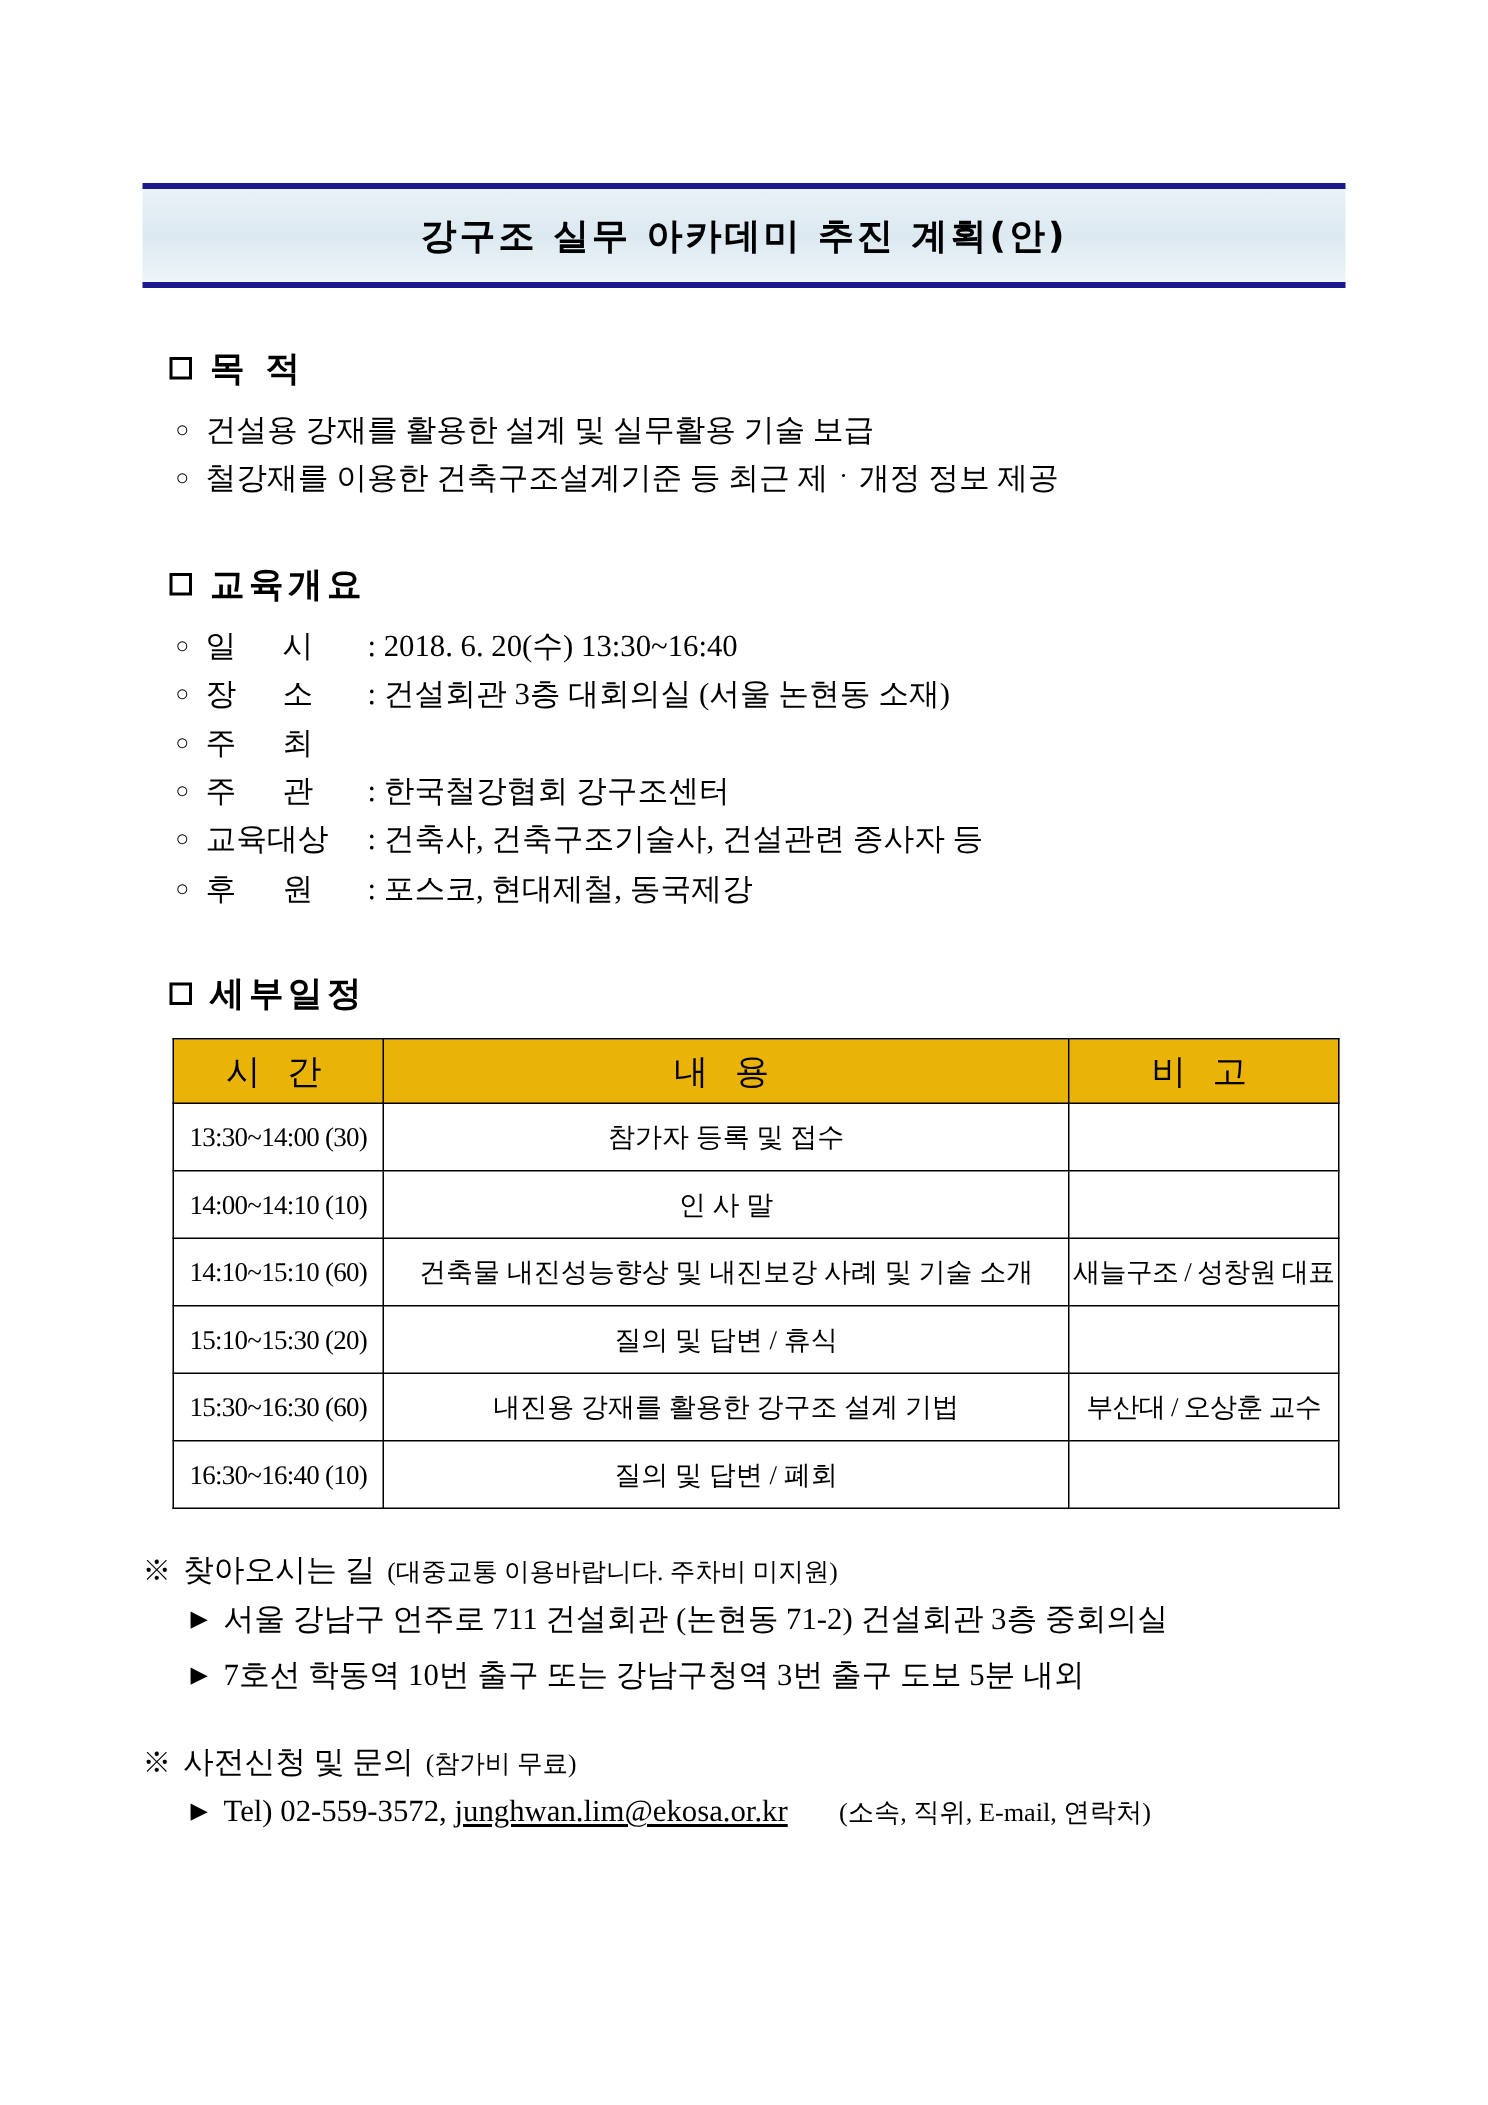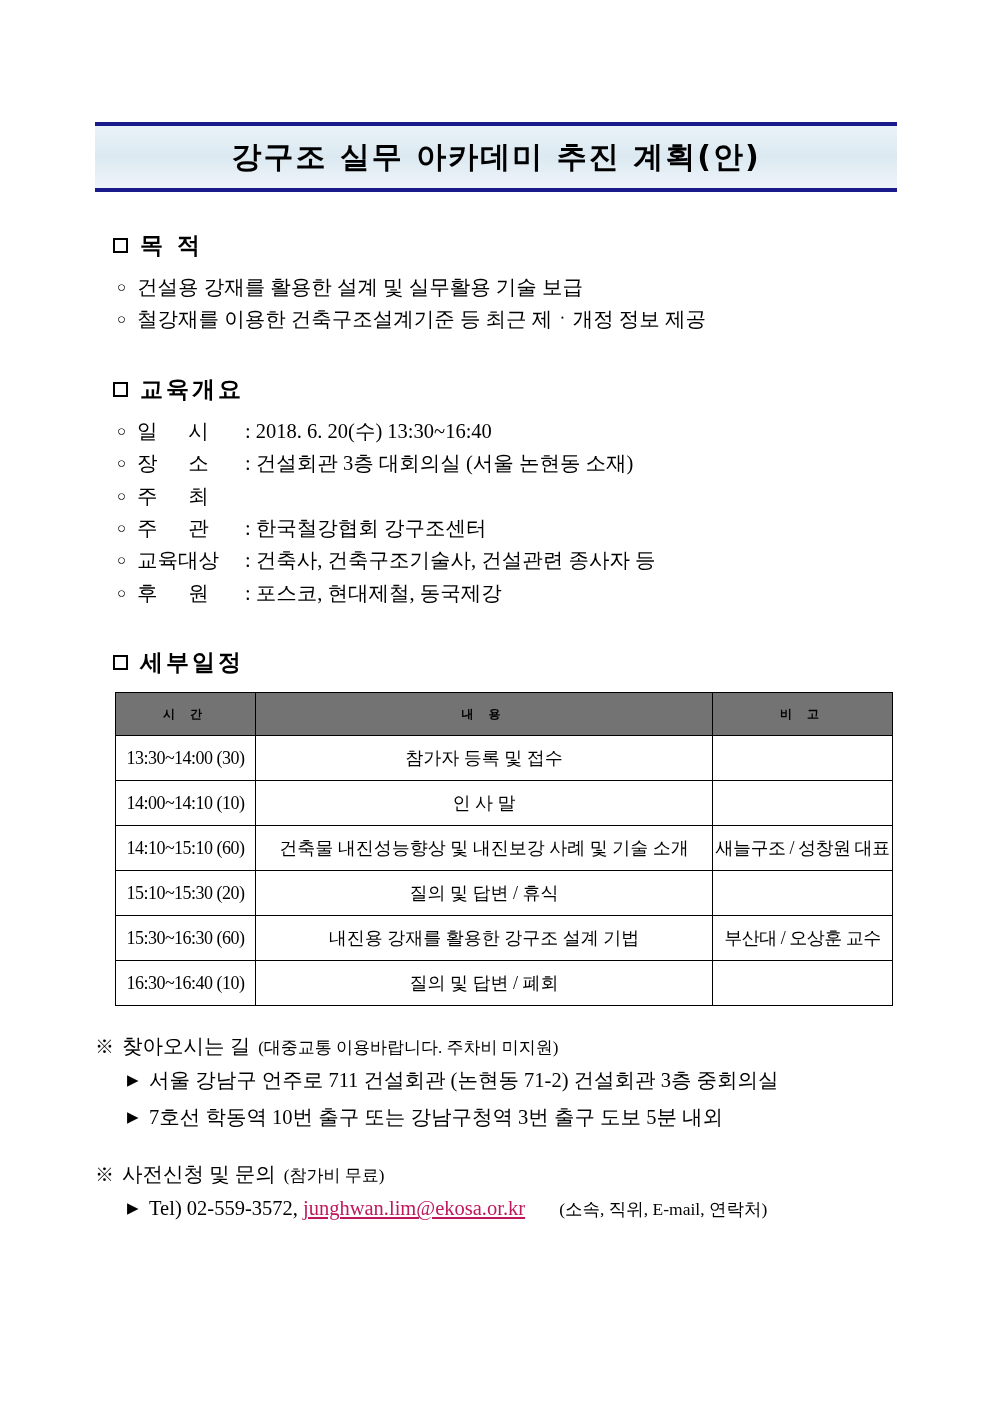--- a/index.html
+++ b/index.html
@@ -30,21 +30,21 @@
     border-bottom: 4px solid #1a1a8c;
     background: linear-gradient(to bottom, #e9f2f7 0%, #dce9f1 50%, #eef5f9 100%);
     height: 62px;
     display: flex;
     align-items: center;
     justify-content: center;
   }
   .title-text {
     font-family: "DejaVu Sans", "Liberation Sans", sans-serif;
     font-weight: bold;
-    font-size: 30px;
+    font-size: 24px;
     letter-spacing: 2px;
     color: #000;
   }
 
   
   .section {
     margin-top: 38px;
   }
   .sec-head {
     font-family: "DejaVu Sans", "Liberation Sans", sans-serif;
@@ -108,24 +108,24 @@
     table-layout: fixed;
   }
   table.schedule th,
   table.schedule td {
     border: 1px solid #000;
     text-align: center;
     vertical-align: middle;
     padding: 0;
   }
   table.schedule th {
-    background: #737373;
+    background: #eab308;
     height: 42px;
-    font-weight: bold;
-    font-size: 12px;
+    font-weight: normal;
+    font-size: 23px;
     letter-spacing: 6px;
   }
   table.schedule td {
     height: 44px;
     font-size: 18px;
   }
   td.time  { width: 140px; font-size: 16px; letter-spacing: -0.5px; }
   td.note  { width: 180px; font-size: 15px; letter-spacing: -0.5px; }
   col.c-time { width: 140px; }
   col.c-note { width: 180px; }
@@ -151,21 +151,21 @@
   .tri {
     flex: none;
     width: 22px;
     font-size: 15px;
     position: relative;
     top: -2px;
   }
   .tri::before { content: "\25B6"; }
   .note-item .small { font-size: 17.5px; margin-left: 29px; }
   a.mail {
-    color: #be185d;
+    color: #000000;
   }
 </style>
 </head>
 <body>
 
 <div class="page">
 
   <div class="title-banner">
     <div class="title-text">강구조 실무 아카데미 추진 계획(안)</div>
   </div>

